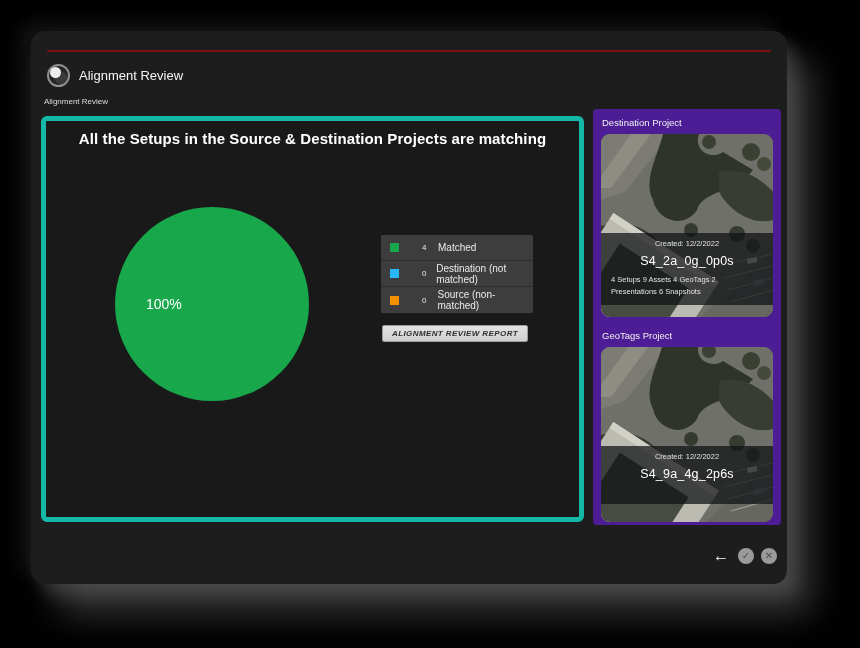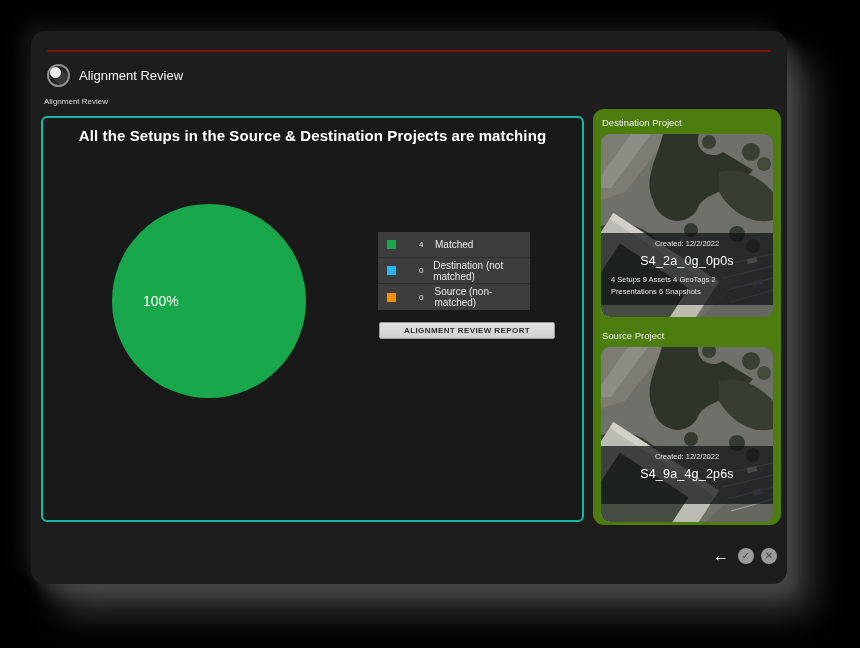--- a/index.html
+++ b/index.html
@@ -38,21 +38,21 @@
   }
   .step-label { font-size:13px; color:#f5f5f5; font-weight:500; position:relative; z-index:1; }
 
   .section-label { margin:10px 0 3px 13px; font-size:8px; color:#dcdcdc; }
 
   
   .content-row { display:flex; margin:0 6px 0 10px; align-items:flex-start; }
 
   .main-panel {
     flex:1; margin:7px 9px 0 0; height:406px;
-    background:#191919; border:2px solid #14b8a6; border-radius:6px;
+    background:#191919; border:5px solid #14b8a6; border-radius:6px;
     position:relative;
   }
   .panel-heading {
     padding:9px 20px 0 20px; text-align:center;
     font-size:15px; font-weight:bold; color:#fff; letter-spacing:.1px;
   }
 
   .pie {
     position:absolute; left:69px; top:86px; width:194px; height:194px;
     border-radius:50%; background:#18a84b;
@@ -72,30 +72,30 @@
   }
   .legend-row:last-child { border-bottom:none; }
   .sw { width:9px; height:9px; flex:0 0 auto; }
   .sw-0 { background:#18a84b; }
   .sw-1 { background:#29b6f6; }
   .sw-2 { background:#f59000; }
   .cnt { margin-left:23px; width:12px; font-size:8px; color:#eaeaea; }
   .lbl { margin-left:4px; font-size:10px; color:#eaeaea; }
 
   .report-btn {
-    position:absolute; left:336px; top:204px; height:17px; padding:0 24px;
+    position:absolute; left:336px; top:204px; height:17px; padding:0 9px;
     background:linear-gradient(#e3e3e3,#cfcfcf); color:#2e2e2e;
     border:1px solid #9a9a9a; border-radius:2px;
     font-family:inherit; font-size:8px; font-weight:bold; letter-spacing:.4px;
-    display:flex; align-items:center; cursor:pointer;
+    display:flex; align-items:center; cursor:pointer;font-style:italic;
   }
 
   
   .right-panel {
-    width:188px; height:416px; background:#4d7c0f; border-radius:11px;
+    width:188px; height:416px; background:#4c1d95; border-radius:4px;
     padding:6px 8px 8px 8px;
   }
   .rp-label { font-size:9.5px; color:#f0f0f0; margin:2px 0 6px 1px; }
   .proj-card {
     position:relative; width:172px; border-radius:9px; overflow:hidden;
     background:#555; cursor:pointer;
   }
   .proj-card.dest { height:183px; }
   .proj-card.src  { height:175px; }
   .rp-gap { height:11px; }
@@ -208,21 +208,21 @@
 </div>
         <div class="card-overlay dest">
           <div class="ov-created">Created: 12/2/2022</div>
           <div class="ov-name">S4_2a_0g_0p0s</div>
           <div class="ov-stats">4 Setups 9 Assets 4 GeoTags 2 Presentations 6 Snapshots</div>
         </div>
       </div>
 
       <div class="rp-gap"></div>
 
-      <div class="rp-label">Source Project</div>
+      <div class="rp-label">GeoTags Project</div>
       <div class="proj-card src">
         <div class="aerial-slot">
   <svg viewBox="0 0 172 183" preserveAspectRatio="xMidYMid slice" xmlns="http://www.w3.org/2000/svg">
     <rect width="172" height="183" fill="#70706a"></rect>
     <polygon points="0,0 70,0 24,58 0,66" fill="#7c7c74"></polygon>
     <polygon points="100,183 172,118 172,183" fill="#676761"></polygon>
     <polygon points="30,0 50,0 10,54 0,54 0,42" fill="#8d8d84"></polygon>
     <path d="M62,0 L98,0 C92,18 112,26 122,18 L152,36 C132,60 102,56 96,76 C82,96 56,86 52,66 C42,46 56,24 62,0 Z" fill="#2f342b"></path>
     <path d="M0,92 C26,84 46,94 60,110 C74,126 70,144 50,150 C30,156 10,140 0,128 Z" fill="#343930" opacity="0.92"></path>
     <path d="M118,38 C140,32 160,44 172,58 L172,86 C150,92 128,76 118,58 Z" fill="#383d33"></path>

